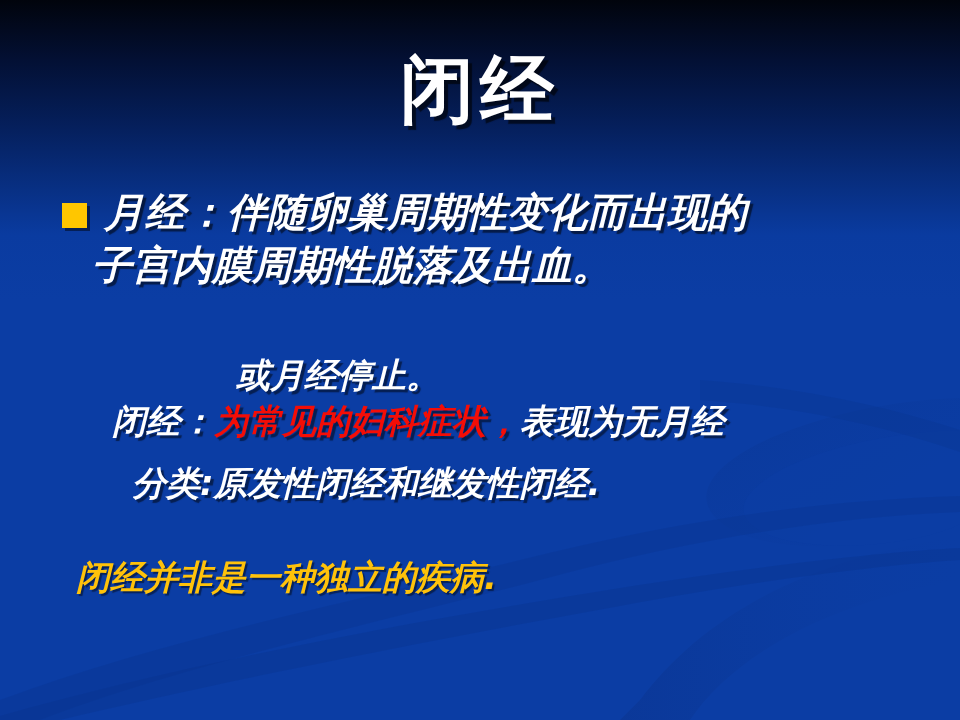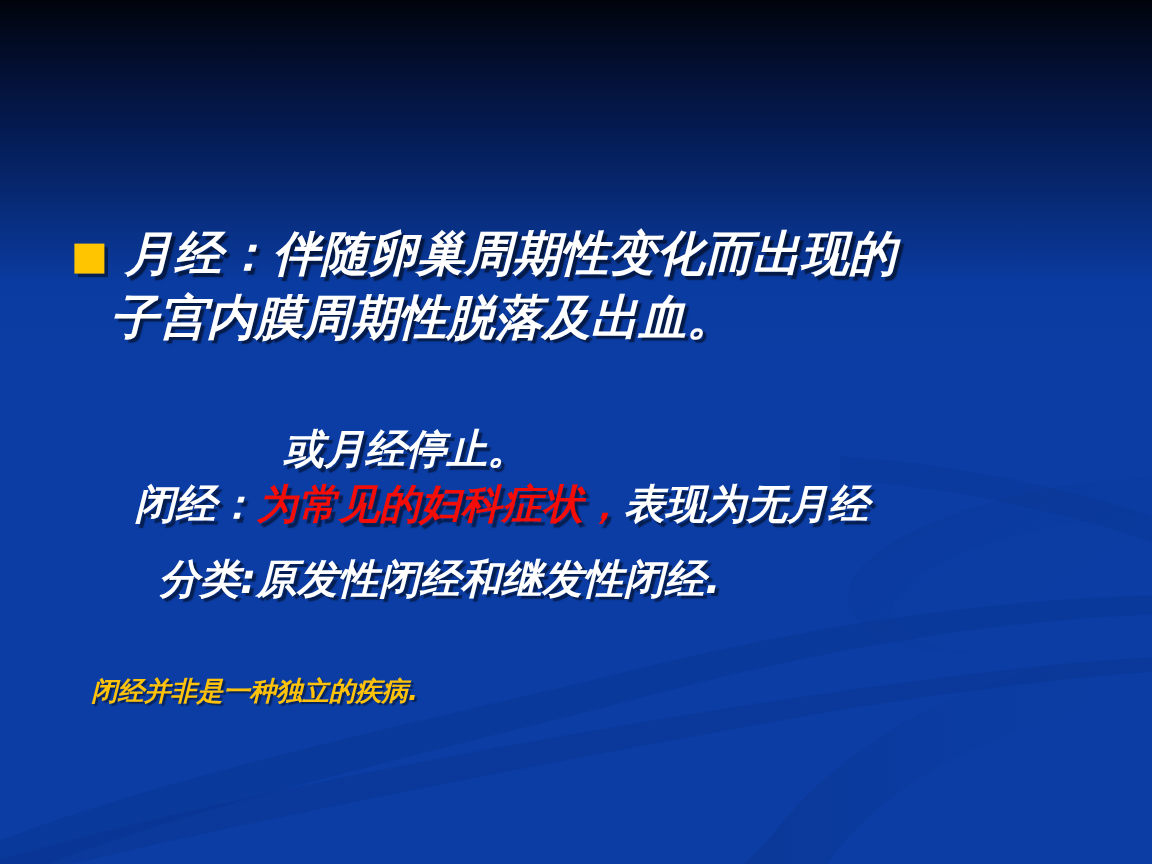--- a/index.html
+++ b/index.html
@@ -131,21 +131,21 @@
   .red { color: #f40d06; }
 
   
   #closing-line {
     position: absolute;
     left: 0;
     top: 554px;
     width: 891px;
     padding-left: 76px;
     box-sizing: border-box;
-    font-size: 22px;
+    font-size: 34px;
     line-height: 46px;
     color: #ffc20a;
     font-weight: 700;
     font-style: italic;
     text-shadow: 2px 2px 1px rgba(0,0,0,0.45);
     white-space: nowrap;
   }
   #closing-line .tail {
     font-weight: 600;
   }
@@ -167,20 +167,21 @@
       </linearGradient>
     </defs>
     <path d="M960,398 C870,400 760,430 720,470 C690,500 712,528 760,540 C830,556 930,540 960,520 Z" fill="url(#swg)" opacity="0.55"></path>
     <path d="M960,430 C880,432 790,455 755,488 C730,512 748,532 790,541 C850,553 930,540 960,524 Z" fill="#0b3da4" opacity="0.7"></path>
     <path d="M640,700 C700,620 800,560 960,536 L960,580 C820,604 730,660 690,720 L620,720 Z" fill="url(#swg2)" opacity="0.5"></path>
     <path d="M0,700 C160,640 360,600 520,560 C680,520 820,500 960,496 L960,512 C820,518 690,540 540,580 C380,622 180,666 40,720 L0,720 Z" fill="#0a3590" opacity="0.38"></path>
     <path d="M0,716 C200,660 420,620 620,588 C760,566 880,552 960,548 L960,560 C870,566 750,582 620,606 C420,642 210,684 60,720 L0,720 Z" fill="#0a3288" opacity="0.3"></path>
     <path d="M700,380 C790,386 880,404 960,430 L960,452 C880,424 790,406 700,400 Z" fill="#0a3590" opacity="0.3"></path>
   </svg>
 
+  <div id="title">闭经</div>
 
   <div id="bullet-block">
     <div class="bullet-row">
       <span id="bullet-marker" style="background: rgb(255, 198, 0);"></span>
       <span class="bullet-text">
         <span class="lead">月经</span><span class="lead">：</span><span class="body">伴随卵巢周期性变化而出现的</span>
       </span>
       <span class="bullet-line2">子宫内膜周期性脱落及出血。</span>
     </div>
   </div>

